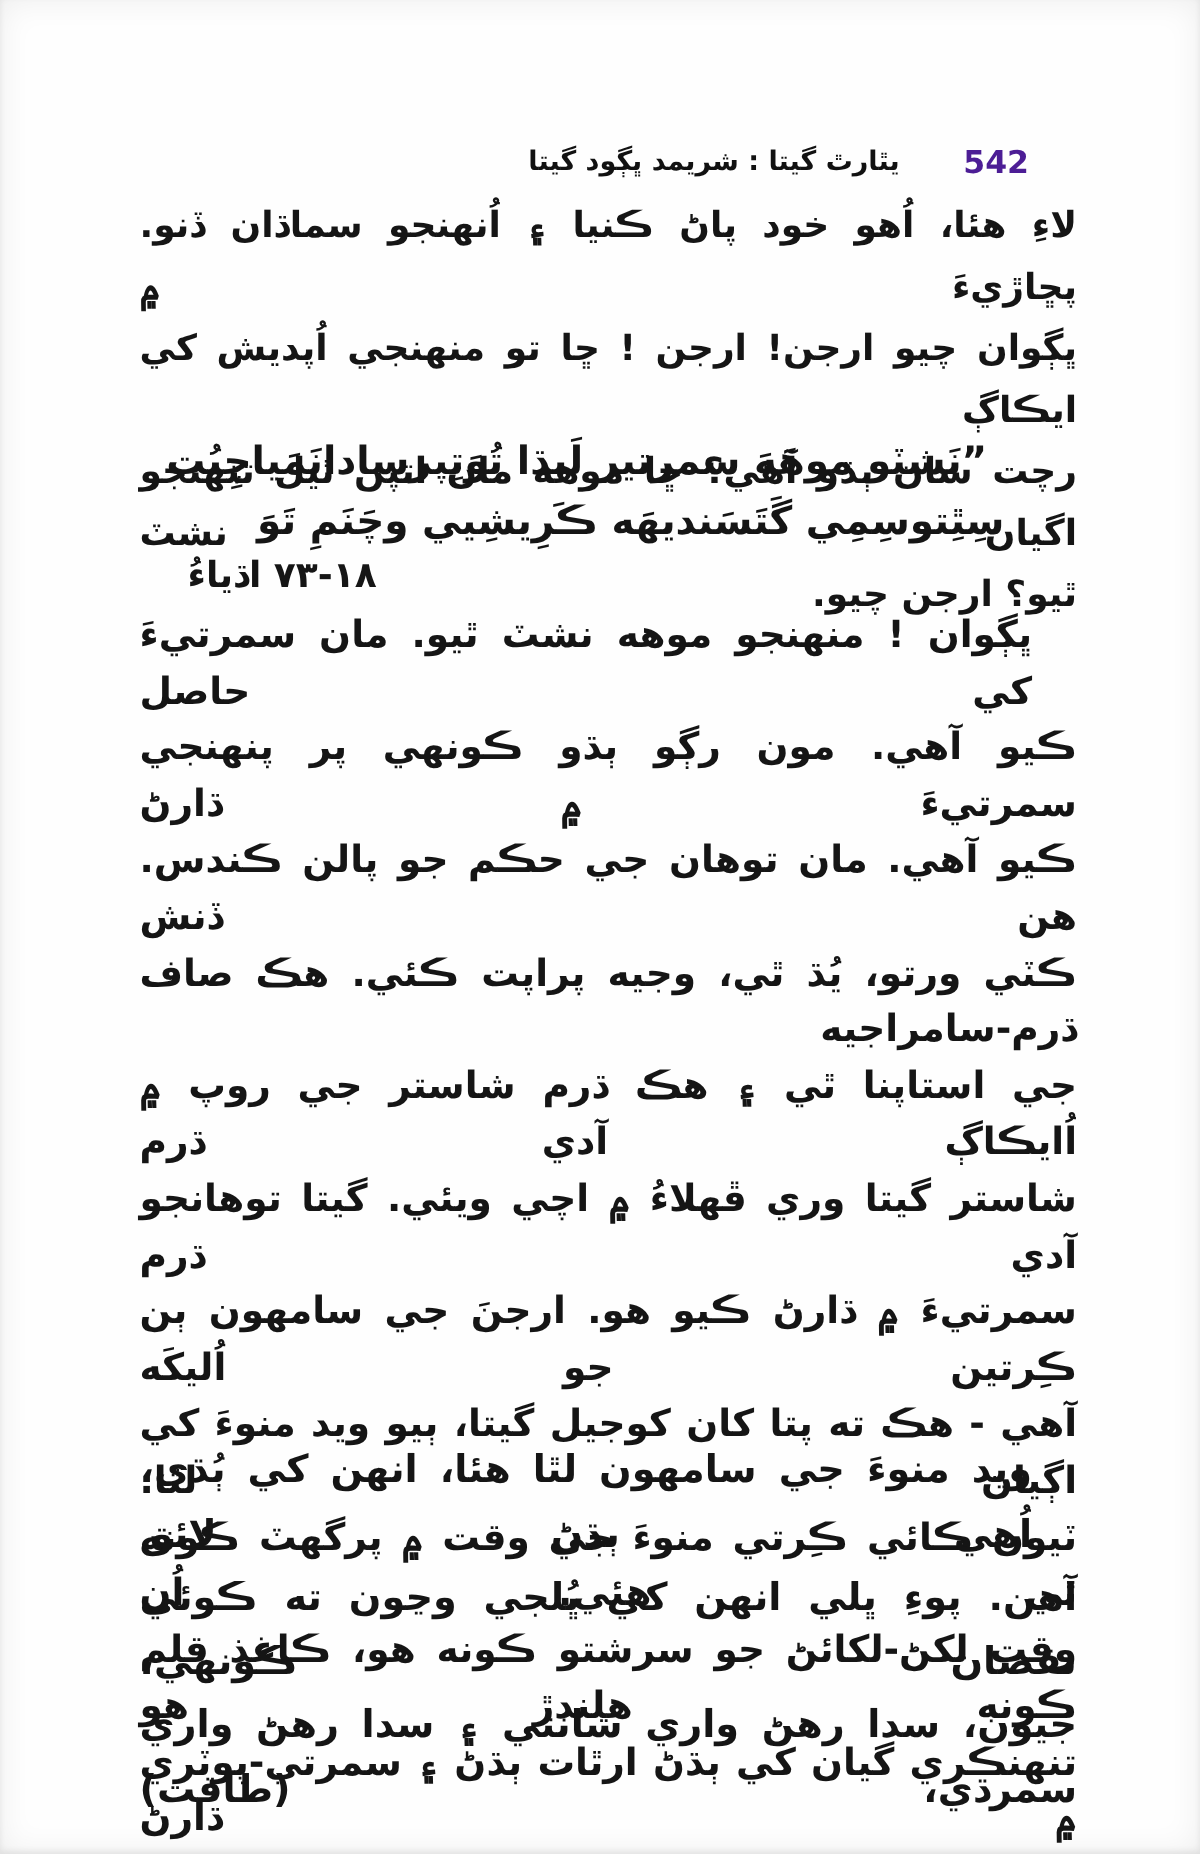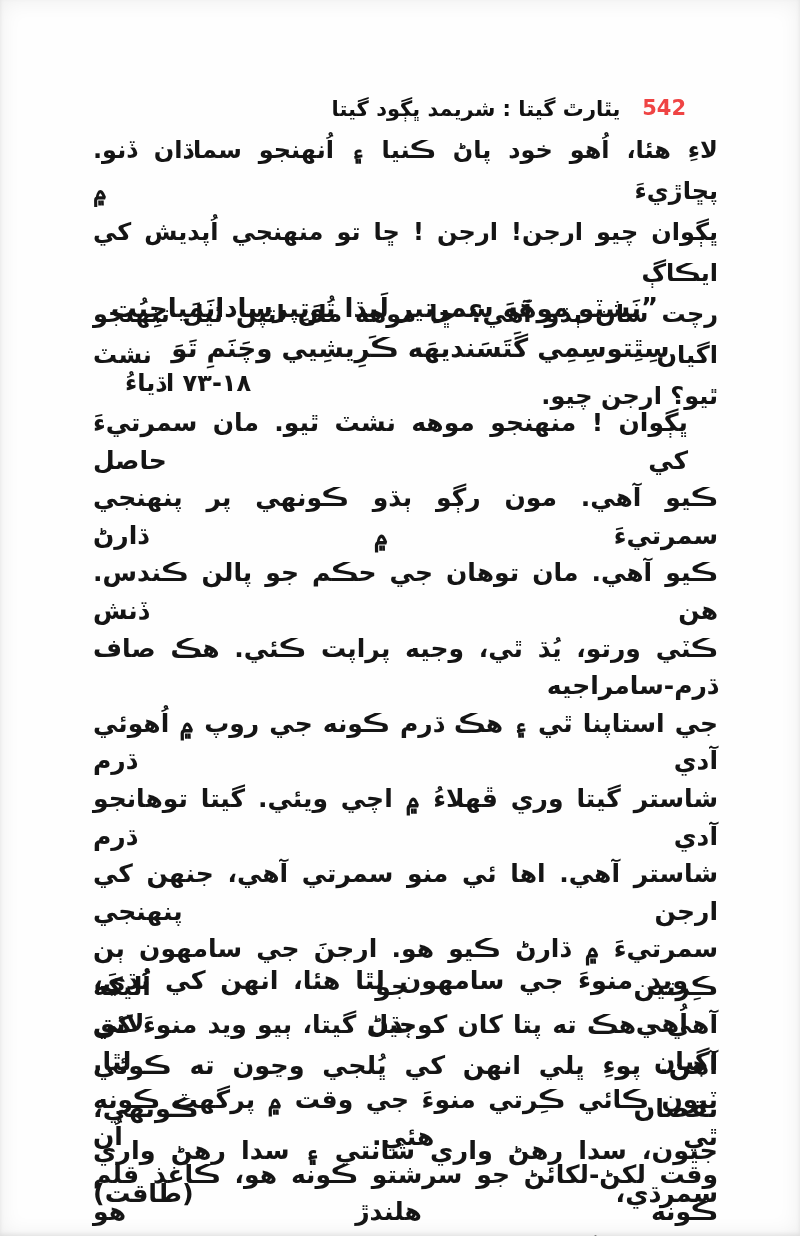--- a/index.html
+++ b/index.html
@@ -8,26 +8,26 @@
     background:#ffffff;
     font-family:"DejaVu Sans", sans-serif;
   }
   .sheet{
     position:absolute;inset:0;background:#fefefe;
     box-shadow:inset 0 0 22px rgba(0,0,0,0.07), inset 0 -2px 4px rgba(0,0,0,0.08);
   }
   .hdr-title{
     position:absolute;top:97px;left:50%;
     transform:translateX(calc(-50% + 76px));
-    font-size:21px;font-weight:bold;color:#111;white-space:nowrap;
+    font-size:18px;font-weight:bold;color:#111;white-space:nowrap;
     direction:rtl;
   }
   .hdr-num{
     position:absolute;top:96px;right:114px;
-    font-size:21px;font-weight:bold;color:#ef4444;
+    font-size:21px;font-weight:bold;color:#4c1d95;
     font-family:"DejaVu Sans", sans-serif;direction:ltr;text-align:right;
   }
   .col{
     position:absolute;left:93px;width:625px;direction:rtl;color:#151515;
   }
   .line{
     display:block;text-align:justify;text-align-last:justify;
   }
   
   .p1{top:130px;font-size:24px;line-height:41px;font-weight:bold;}
@@ -67,23 +67,22 @@
 
 <div class="col cite">
   <div class="line"><span class="num-ltr">١٨-٧٣</span> <span>اڌياءُ</span></div>
 </div>
 
 <div class="col p2">
   <div class="line indent">ڀڳوان ! منهنجو موهه نشٽ ٿيو. مان سمرتيءَ کي حاصل</div>
   <div class="line">ڪيو آهي. مون رڳو ٻڌو ڪونهي پر پنهنجي سمرتيءَ ۾ ڌارڻ</div>
   <div class="line">ڪيو آهي. مان توهان جي حڪم جو پالن ڪندس. هن ڏنش</div>
   <div class="line">ڪٽي ورتو، يُڌ ٿي، وجيه پراپت ڪئي. هڪ صاف ڌرم-سامراجيه</div>
-  <div class="line">جي استاپنا ٿي ۽ هڪ ڌرم ڪونه جي روپ ۾ اُهوئي آدي ڌرم</div>
+  <div class="line">جي استاپنا ٿي ۽ هڪ ڌرم شاستر جي روپ ۾ اُايڪاڳ آدي ڌرم</div>
   <div class="line">شاستر گيتا وري ڦهلاءُ ۾ اچي ويئي. گيتا توهانجو آدي ڌرم</div>
-  <div class="line">شاستر آهي. اها ئي منو سمرتي آهي، جنهن کي ارجن پنهنجي</div>
   <div class="line">سمرتيءَ ۾ ڌارڻ ڪيو هو. ارجنَ جي سامهون ٻن ڪِرتين جو اُليکَه</div>
   <div class="line">آهي - هڪ ته پتا کان کوجيل گيتا، ٻيو ويد منوءَ کي اڳيان لٿا.</div>
   <div class="line">ٽيون ڪائي ڪِرتي منوءَ جي وقت ۾ پرگهٽ ڪونه ٿي هئي. اُن</div>
   <div class="line">وقت لکڻ-لکائڻ جو سرشتو ڪونه هو، ڪاغذ قلم ڪونه هلندڙ هو</div>
   <div class="line">تنهنڪري گيان کي ٻڌڻ ارٿات ٻڌڻ ۽ سمرتي-پوٽري ۾ ڌارڻ</div>
 
 </div>
 
 <div class="col p3">
   <div class="line indent">ويد منوءَ جي سامهون لٿا هئا، انهن کي ٻُڌي، اُهي ٻڌڻ لائق</div>

